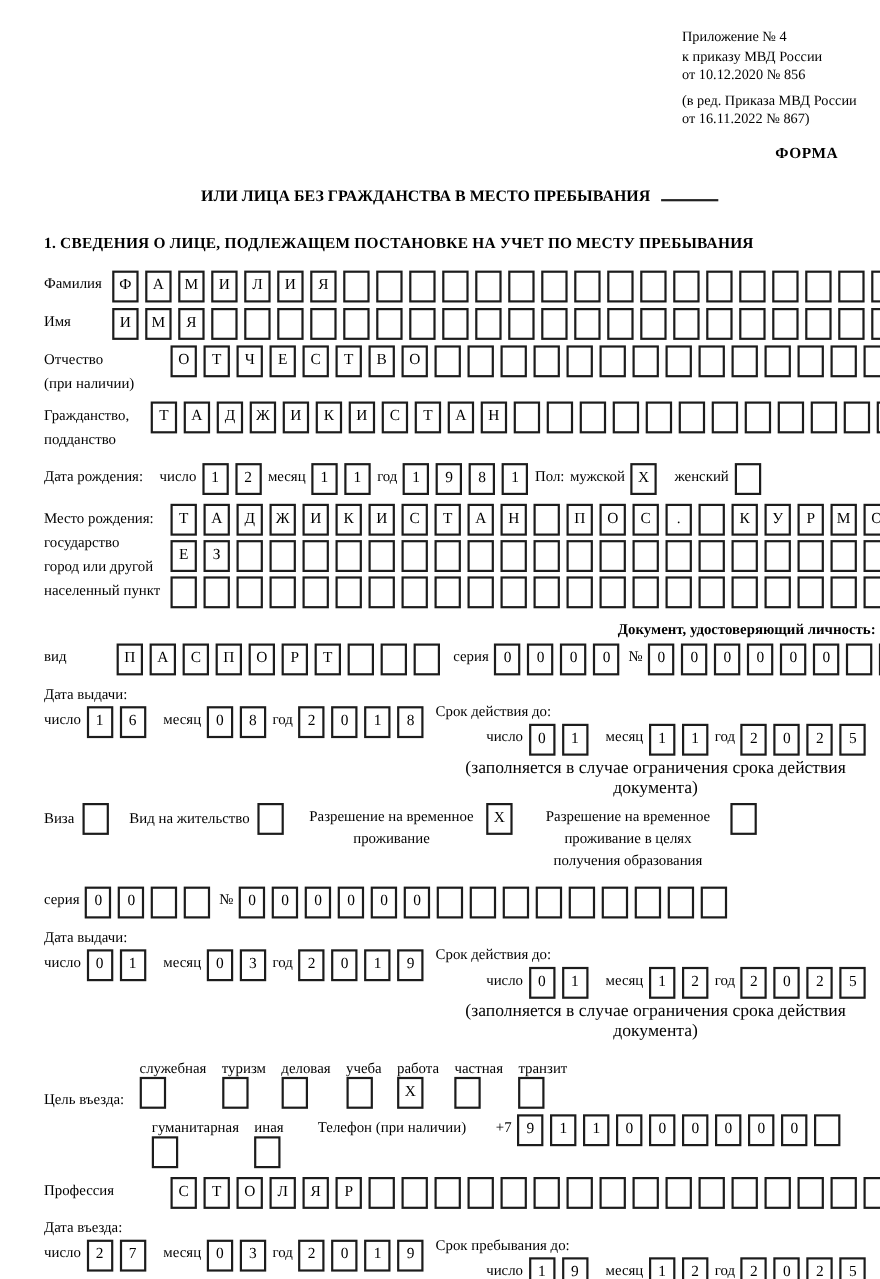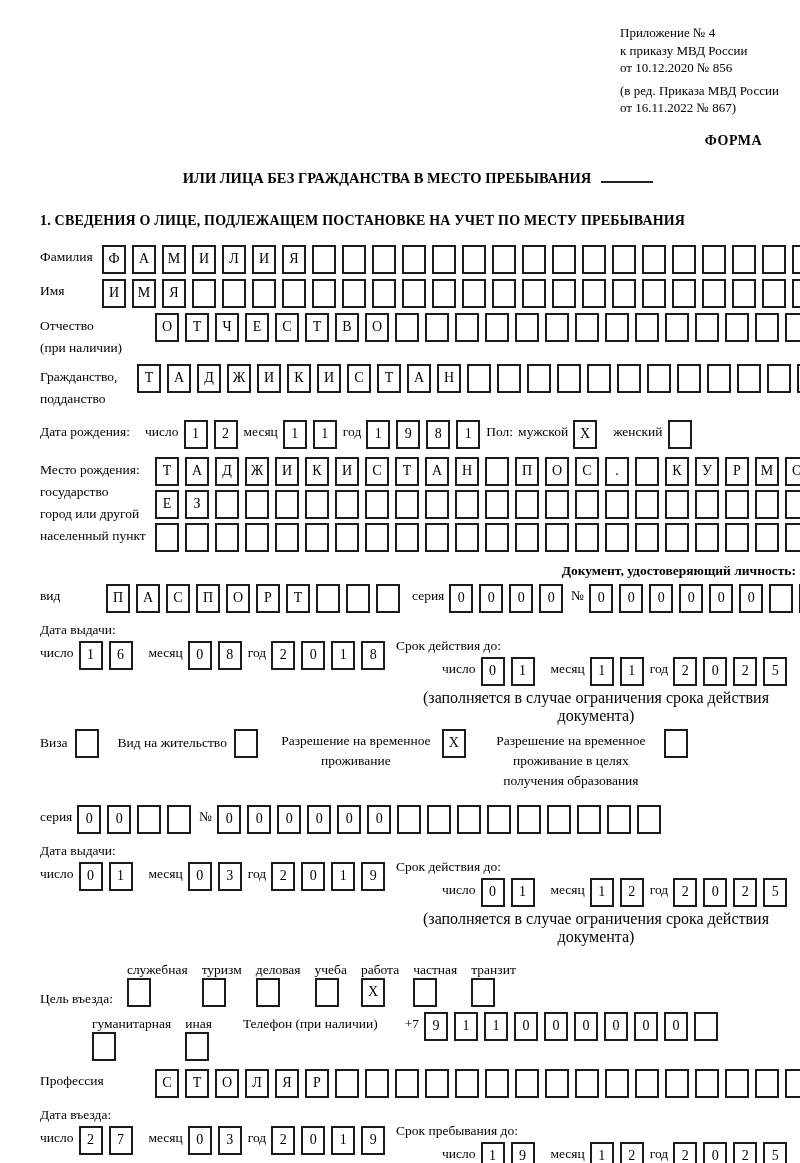--- a/index.html
+++ b/index.html
@@ -534,21 +534,21 @@
         </span>
     </div>
     <div class="popt">
       <span class="il">транзит</span>
       <span class="cellrow">
           <span class="cell"></span>
         </span>
     </div>
   </div>
 
-  <div class="frow" style="margin-left:52px">
+  <div class="frow" style="margin-left:98px">
     <div class="popt" style="margin-left:0">
       <span class="il">гуманитарная</span>
       <span class="cellrow">
           <span class="cell"></span>
         </span>
     </div>
     <div class="popt">
       <span class="il">иная</span>
       <span class="cellrow">
           <span class="cell"></span>

